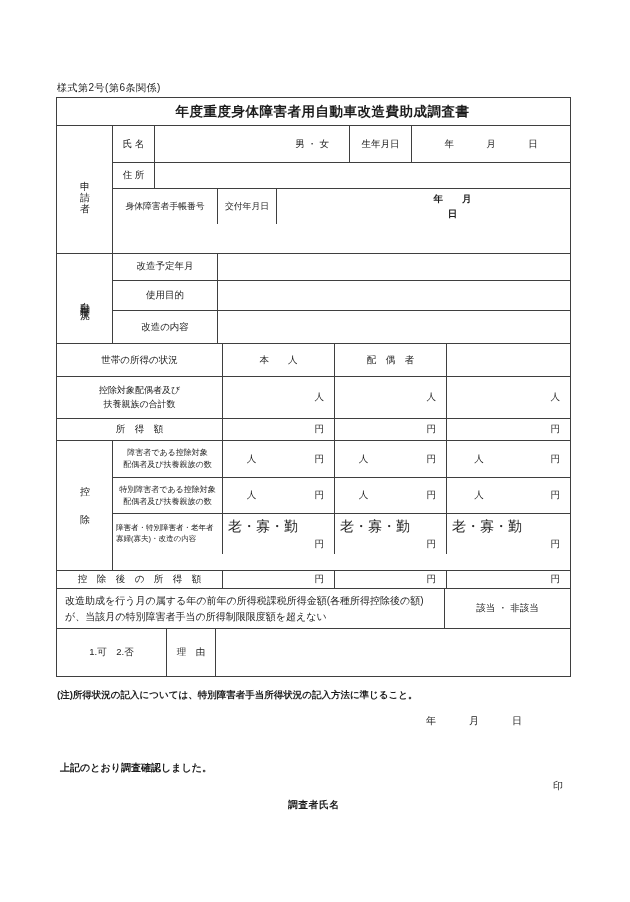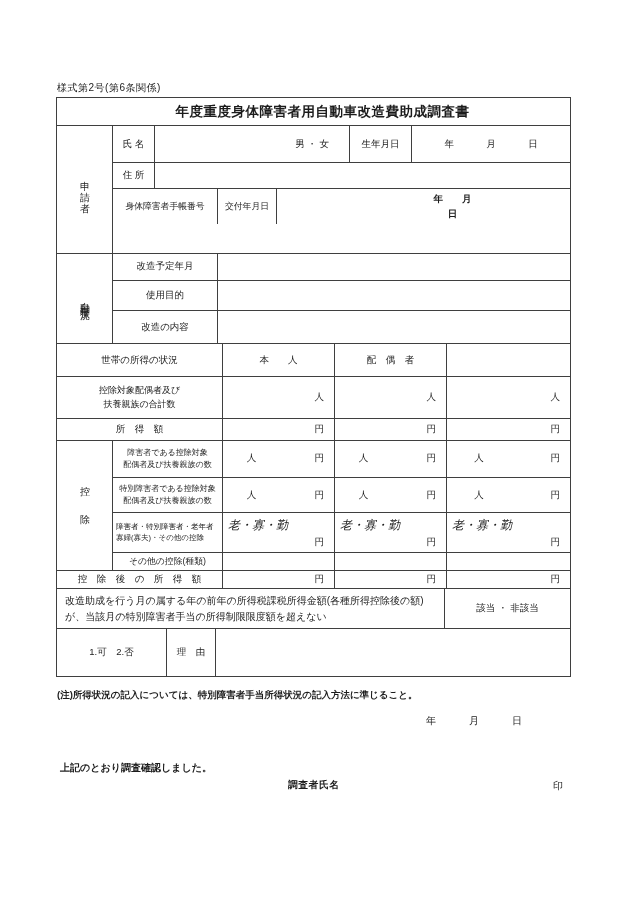--- a/index.html
+++ b/index.html
@@ -41,28 +41,28 @@
   .sexcell{justify-content:flex-end;padding-right:20px;}
   .ymd{justify-content:space-evenly;}
   .certno span.sfx{margin-left:30px;}
   .certno{padding-left:10px;}
   .issue{flex-direction:column;justify-content:center;line-height:1.5;}
   .issue .in{margin-left:58px;text-align:center;width:60px;font-weight:bold;}
   .pair{justify-content:flex-start;}
   .pair .u1{flex:1.3;text-align:center;}
   .pair .u2{flex:1;text-align:right;padding-right:10px;}
   .ol{flex-direction:column;align-items:stretch;justify-content:space-between;padding:4px 10px 3px 5px;}
-  .ol .o1{text-align:left;font-size:12px;font-style:italic;}
+  .ol .o1{text-align:left;font-size:14px;}
   .ol .o2{text-align:right;}
   .cond{padding:4px 8px;font-size:10px;line-height:1.6;justify-content:flex-start;text-align:left;}
 
   .foot-note{position:absolute;left:57px;top:689px;font-size:9.5px;font-weight:bold;}
   .foot-date{position:absolute;left:426px;top:714px;width:96px;display:flex;justify-content:space-between;font-size:10px;}
   .foot-confirm{position:absolute;left:60px;top:761px;font-size:10px;font-weight:bold;}
-  .foot-surveyor{position:absolute;left:288px;top:779px;font-size:9.8px;font-weight:bold;letter-spacing:.5px;}
+  .foot-surveyor{position:absolute;left:288px;top:799px;font-size:9.8px;font-weight:bold;letter-spacing:.5px;}
   .foot-seal{position:absolute;left:553px;top:779px;font-size:10px;}
 </style>
 </head>
 <body>
 
 <div class="page">
 
   <div class="form-number">様式第2号(第6条関係)</div>
 
   <div class="form-table">
@@ -175,40 +175,34 @@
             <span class="u2">円</span>
           </div>
           <div class="c lst pair">
             <span class="u1">人</span>
             <span class="u2">円</span>
           </div>
         </div>
         <div class="r" style="height:40px">
           <div class="c lab2 xs" style="width:110px">
             <span>障害者・特別障害者・老年者</span>
-            <span>寡婦(寡夫)・その他の控除</span>
+            <span>寡婦(寡夫)・改造の内容</span>
           </div>
           <div class="c ol" style="width:112px">
             <span class="o1">老・寡・勤</span>
             <span class="o2">円</span>
           </div>
           <div class="c ol" style="width:112px">
             <span class="o1">老・寡・勤</span>
             <span class="o2">円</span>
           </div>
           <div class="c lst ol">
             <span class="o1">老・寡・勤</span>
             <span class="o2">円</span>
           </div>
-        </div>
-        <div class="r" style="height:17px">
-          <div class="c sm" style="width:110px">その他の控除(種類)</div>
-          <div class="c" style="width:112px"></div>
-          <div class="c" style="width:112px"></div>
-          <div class="c lst"></div>
         </div>
       </div>
     </div>
 
     <div class="r" style="height:18px">
       <div class="c" style="width:166px">控　除　後　の　所　得　額</div>
       <div class="c uR" style="width:112px">円</div>
       <div class="c uR" style="width:112px">円</div>
       <div class="c lst uR">円</div>
     </div>

